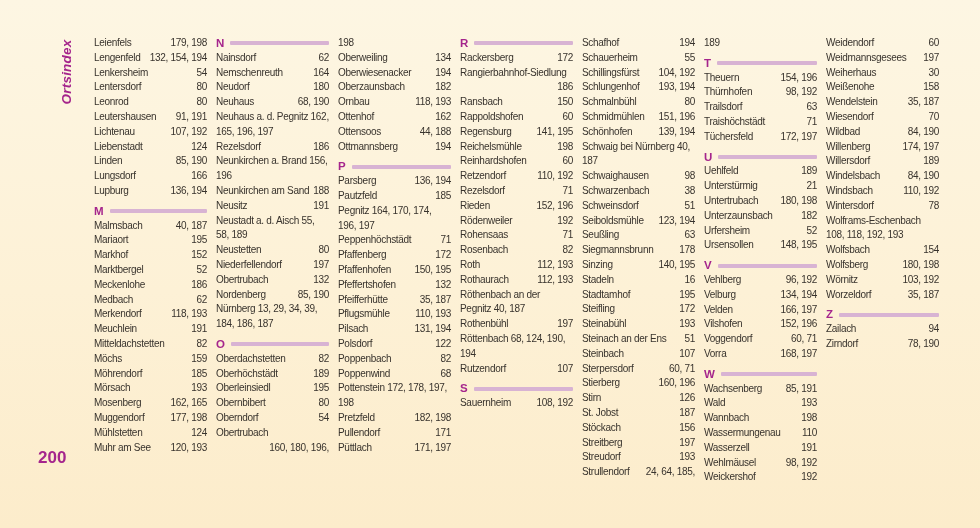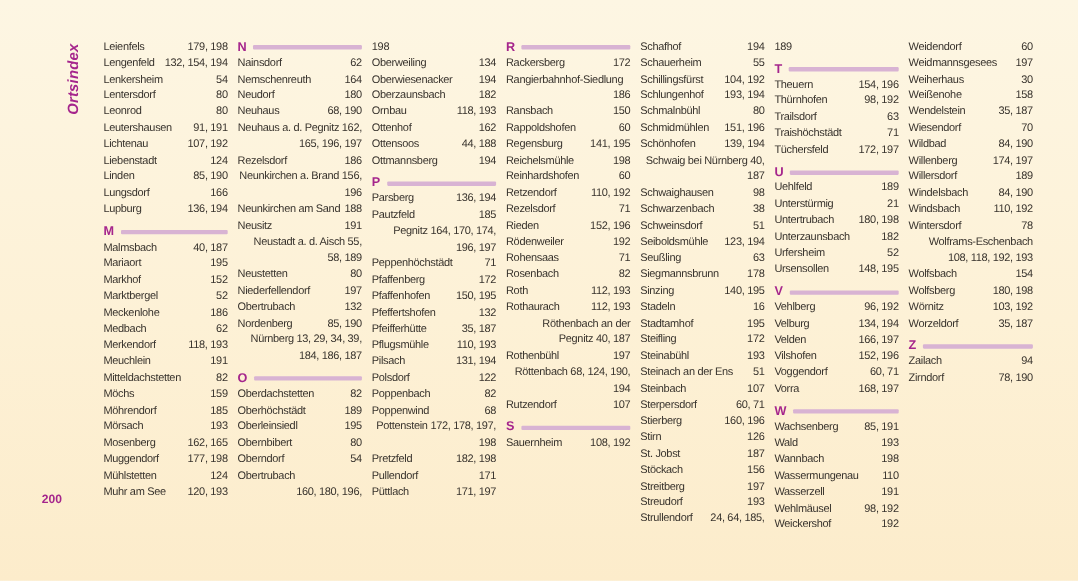--- a/index.html
+++ b/index.html
@@ -15,35 +15,35 @@
   }
   .margin-label {
     position:absolute; left:29px; top:64px; width:75px; height:16px;
     transform:rotate(-90deg); transform-origin:center;
     font-size:13.5px; font-weight:bold; font-style:italic;
     color:var(--accent); text-align:center; letter-spacing:0.2px;
     white-space:nowrap;
   }
   .page-number {
     position:absolute; left:38px; top:448px;
-    font-size:11px; font-weight:bold; color:var(--accent);
+    font-size:17px; font-weight:bold; color:var(--accent);
   }
   .columns {
     position:absolute; left:94px; top:36px; width:845px;
     display:flex; justify-content:space-between; align-items:flex-start;
   }
   .column { width:113px; flex:0 0 113px; }
   .entry, .cont {
     font-size:10px; letter-spacing:-0.3px; line-height:14.8px;
     color:var(--text);
   }
   .entry.split { display:flex; flex-wrap:wrap; }
   .entry.split .name { flex:0 1 auto; }
   .entry.split .pages { margin-left:auto; text-align:right; padding-left:3px; white-space:nowrap; }
-  .entry.inline { display:block; text-align:right; }
+  .entry.inline { display:block; text-align:left; }
   .section { display:flex; align-items:center; margin-top:5px; height:14.8px; }
   .section:first-child { margin-top:0; }
   .section .letter {
     color:var(--accent); font-weight:bold; font-size:11.5px;
     line-height:14.8px; letter-spacing:0;
   }
   .section .rule {
     flex:1; height:4px; margin-left:6px;
     background:var(--rule); border-radius:1px;
   }

